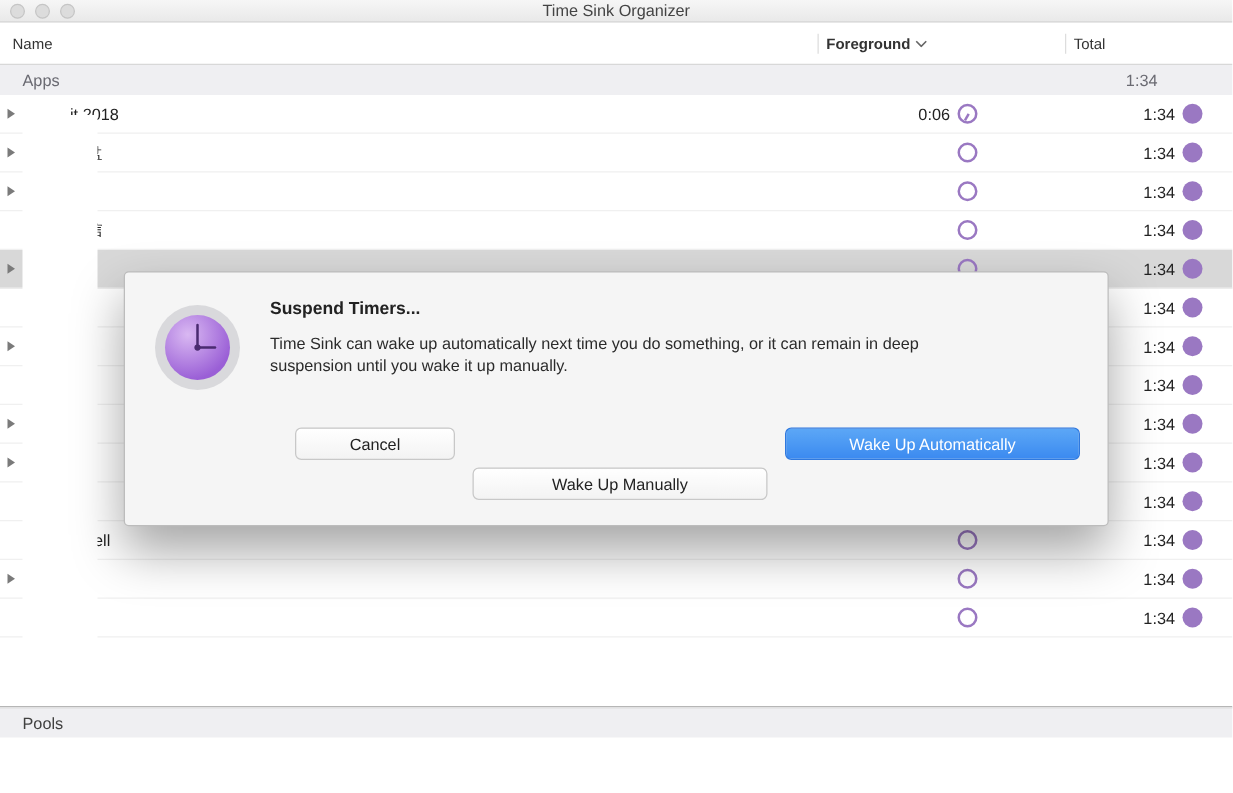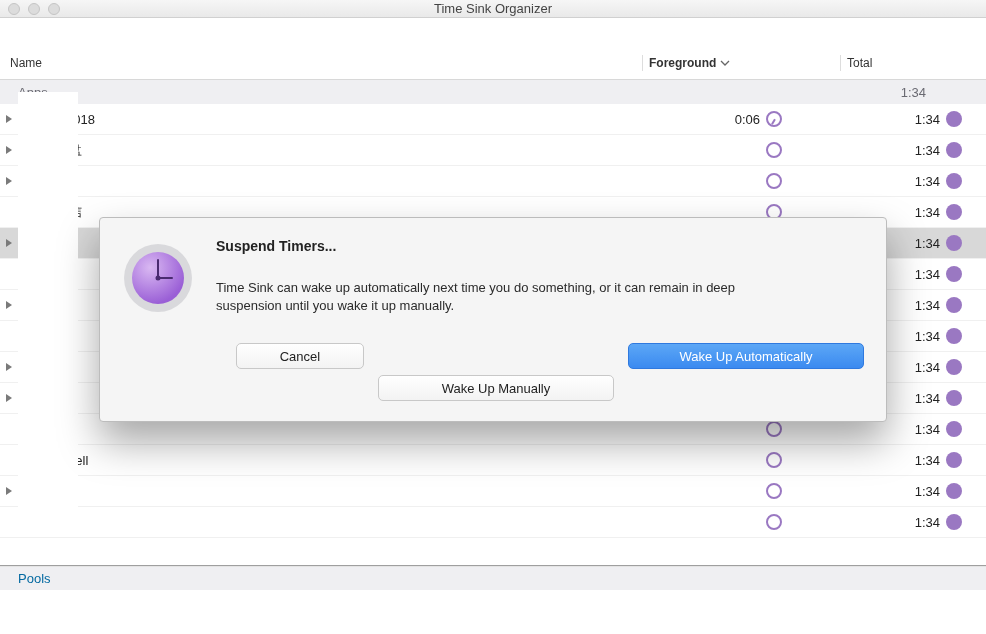--- a/index.html
+++ b/index.html
@@ -41,22 +41,21 @@
   
   .headers {
     height: 34px;
     background: #fff;
     border-bottom: 1px solid #d8d8d8;
     display: flex;
     align-items: center;
     font-size: 12px;
     color: #333;
     padding-left: 10px;
-    padding-right: 24px;
-    margin-top: 28px;
+    padding-right: 12px;
   }
   .headers .col-name { flex: 1; }
   .headers .col-fg   { width: 185px; display:flex; align-items:center; gap:4px;font-weight:bold; }
   .headers .col-fg svg { flex-shrink:0; }
   .headers .col-total{ width: 115px; }
   .sep { width:1px; height:16px; background:#ddd; margin:0 6px; }
   
   .group-row {
     height: 24px;
     background: #efeff2;
@@ -120,21 +119,21 @@
   
   .pools-group {
     position: absolute;
     left:0; right:0;
     bottom: 44px;
     height: 24px;
     background:#efeff2;
     border-top:1px solid #e4e4e4;
     display:flex; align-items:center;
     padding-left:18px;
-    color:#0369a1;
+    color:#404040;
   }
   .hrule {
     position:absolute; left:0; right:0; bottom:68px;
     border-top:1px solid #9f9f9f;
   }
   
   .sheet {
     position:absolute;
     left:99px; width:788px;
     top:217px;
@@ -148,21 +147,21 @@
     display:flex;
     gap: 22px;
   }
   .sheet-icon {
     width:72px; height:72px; flex-shrink:0;
     margin-top:4px;
   }
   .sheet-text h3 {
     font-size:14px;
     font-weight:700;
-    margin-bottom:25px;
+    margin-bottom:12px;
     color:#222;
   }
   .sheet-text p {
     font-size:13px;
     color:#2b2b2b;
     line-height:1.4;
     max-width:580px;
   }
   .sheet-buttons {
     display:flex;

